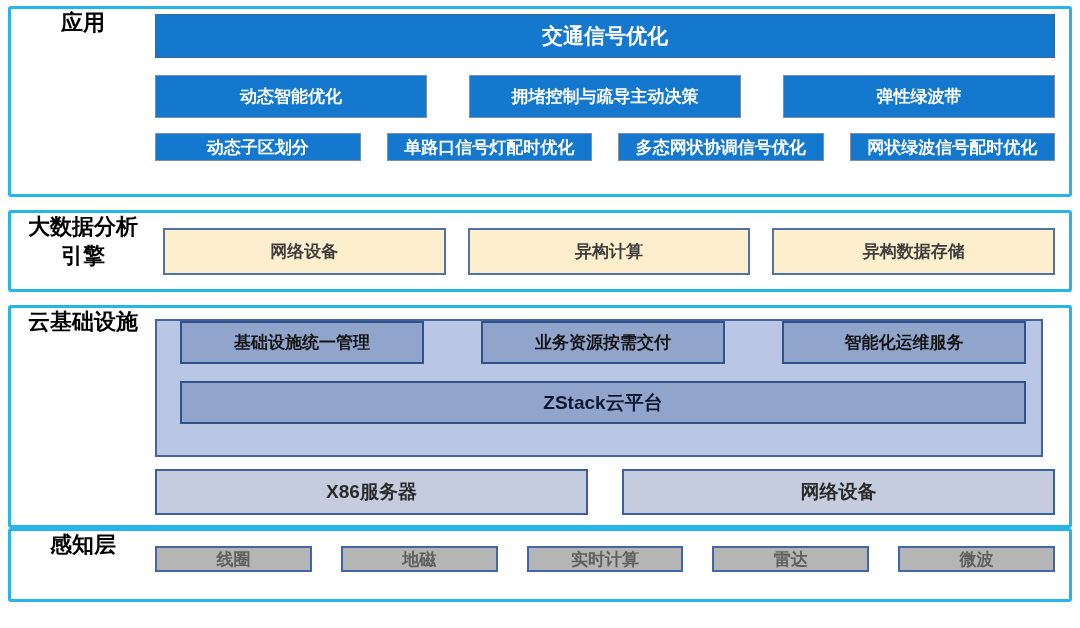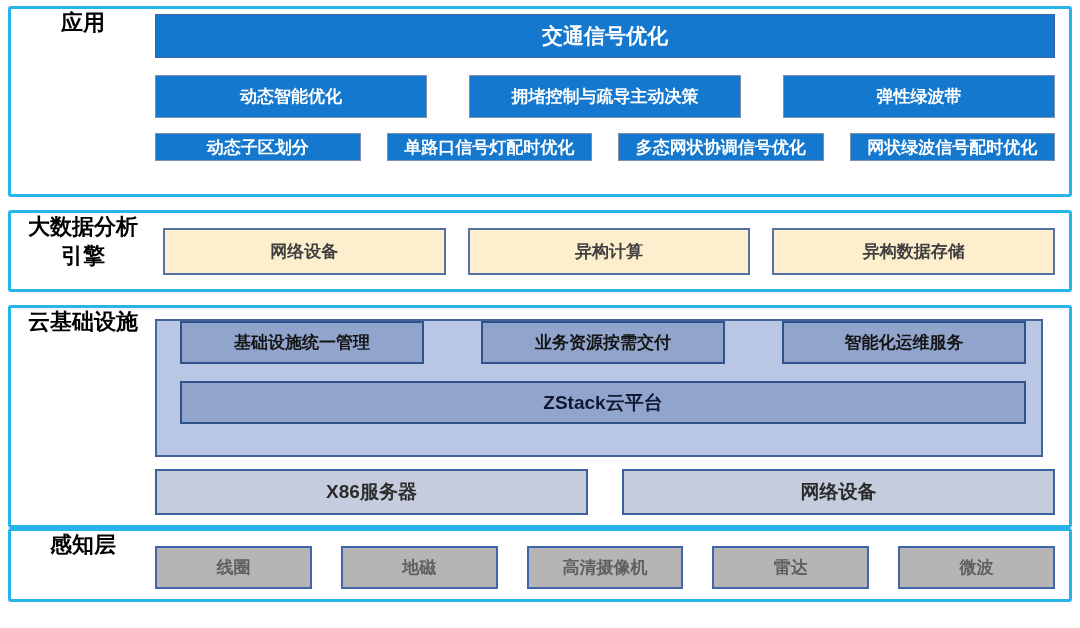--- a/index.html
+++ b/index.html
@@ -117,21 +117,21 @@
   .hw-row { margin-top: 12px; height: 46px; display: flex; gap: 34px; }
   .hw-box {
     flex: 1;
     background: var(--hw-fill, #c4ccde);
     border: 2px solid var(--hw-border, #3c5f9e);
     color: var(--hw-text, #2b2b2b);
     font-size: 19px;
   }
 
   
-  .sense-row { margin-top: 15px; height: 43px; display: flex; gap: 29px; }
+  .sense-row { margin-top: 15px; height: 26px; display: flex; gap: 29px; }
   .sense-box {
     flex: 1;
     background: var(--sense-fill, #b5b5b5);
     border: 2px solid var(--sense-border, #4165a9);
     color: var(--sense-text, #5f5f5f);
     font-size: 17px;
   }
 </style>
 </head>
 <body>
@@ -193,20 +193,20 @@
   </div>
 
   <div class="sec sec4">
     <div class="sec-label">
       <span>感知层</span>
     </div>
     <div class="sec-content">
       <div class="sense-row">
         <div class="cell sense-box">线圈</div>
         <div class="cell sense-box">地磁</div>
-        <div class="cell sense-box">高清摄像机</div>
+        <div class="cell sense-box">实时计算</div>
         <div class="cell sense-box">雷达</div>
         <div class="cell sense-box">微波</div>
       </div>
     </div>
   </div>
 
 </div>
 
 </body></html>

